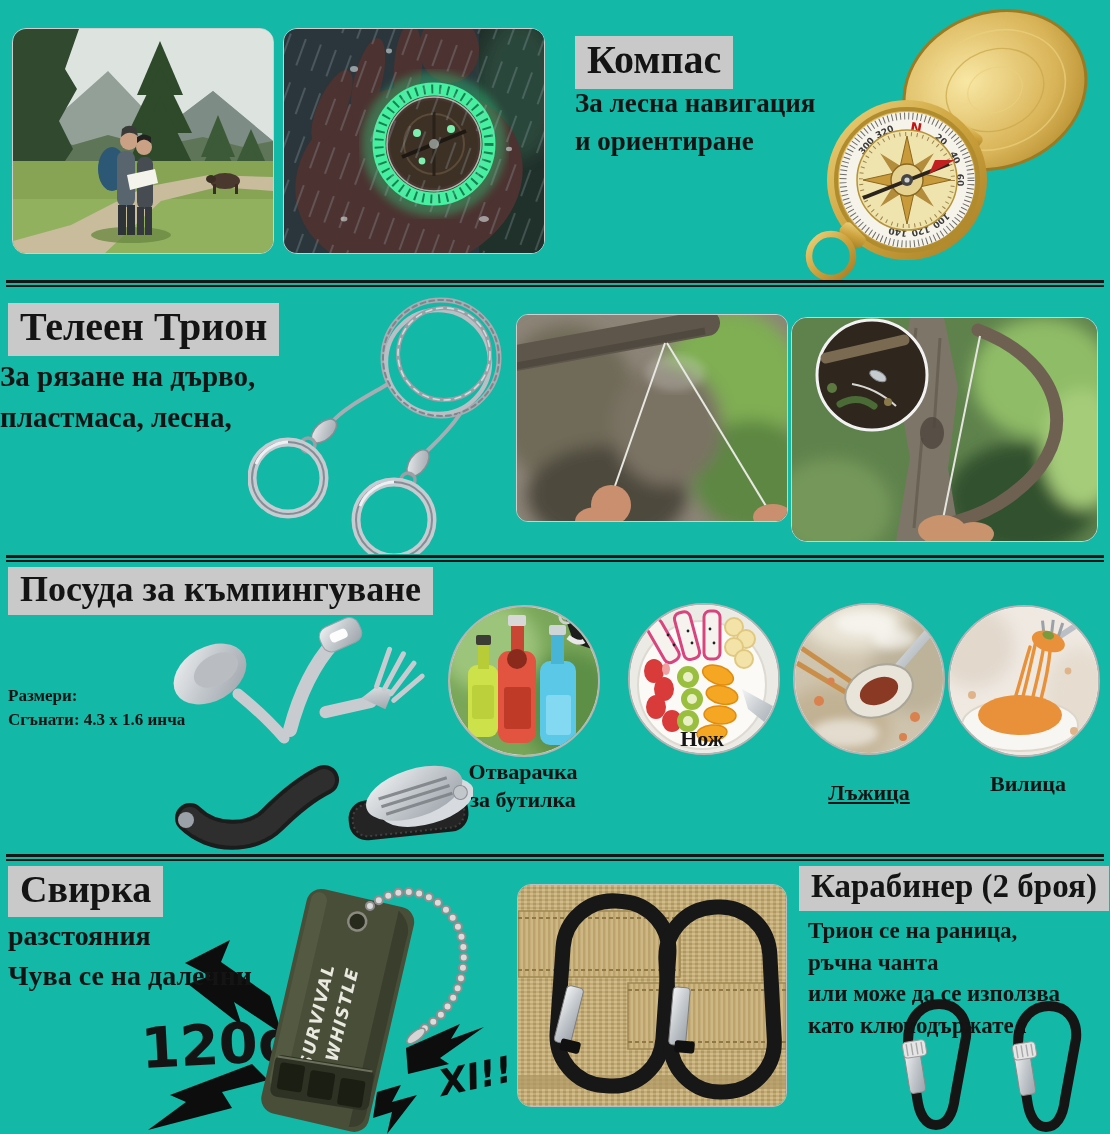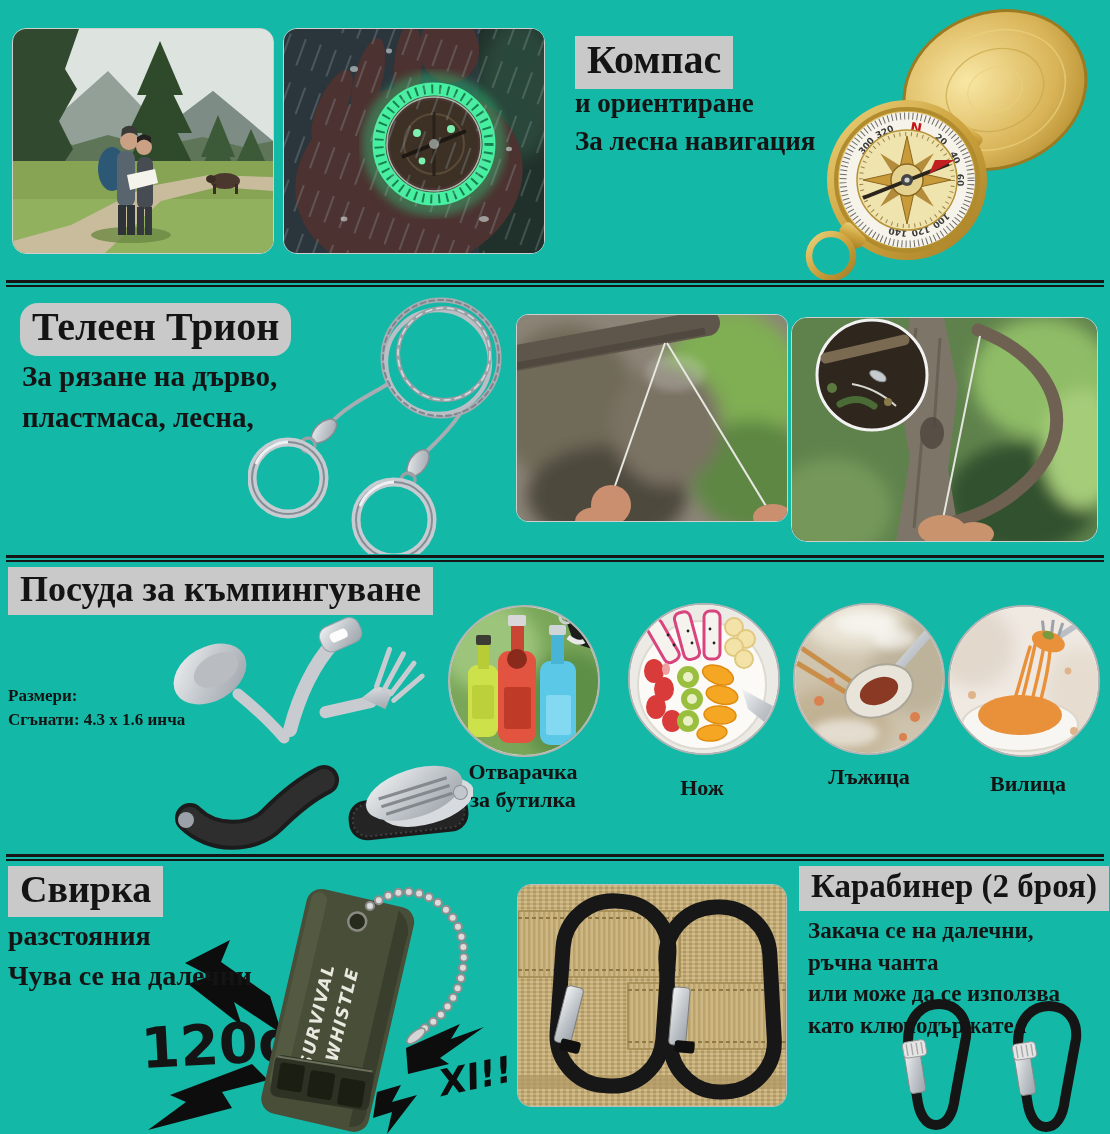--- a/index.html
+++ b/index.html
@@ -139,22 +139,22 @@
           <ellipse cx="105" cy="22" rx="3" ry="2.4"></ellipse>
         <ellipse cx="200" cy="190" rx="5" ry="3"></ellipse>
           <ellipse cx="60" cy="190" rx="3.4" ry="2.4"></ellipse>
         <ellipse cx="225" cy="120" rx="3" ry="2.2"></ellipse>
       </g>
     </svg>
   </div>
 
   <div class="title" style="left:575px;top:36px;font-size:40px;">Компас</div>
   <div class="desc" style="left:575px;top:84px;font-size:27px;">
+    <div>За лесна навигация</div>
     <div>и ориентиране</div>
-    <div>За лесна навигация</div>
   </div>
 
   <svg class="abs" style="left:795px;top:2px;" viewBox="0 0 312 280" width="312" height="280">
     <g transform="rotate(-22 200 88)">
       <ellipse cx="200" cy="88" rx="93" ry="77" fill="url(#goldR)" stroke="#9c7a22" stroke-width="3"></ellipse>
       <ellipse cx="200" cy="88" rx="72" ry="58" fill="none" stroke="#e9d07e" stroke-width="1.6" opacity="0.7"></ellipse>
       <ellipse cx="200" cy="88" rx="50" ry="40" fill="none" stroke="#c9a648" stroke-width="1.4" opacity="0.7"></ellipse>
       <ellipse cx="200" cy="88" rx="28" ry="22" fill="none" stroke="#e9d07e" stroke-width="1.2" opacity="0.7"></ellipse>
     </g>
     <rect x="158" y="126" width="30" height="16" rx="5" fill="url(#goldG)" transform="rotate(38 173 134)"></rect>
@@ -203,22 +203,22 @@
       <polygon points="134,172 160,158 140,158" fill="#c22020"></polygon>
       <circle cx="112" cy="178" r="6" fill="#444"></circle>
         <circle cx="112" cy="178" r="2.6" fill="#cfcfcf"></circle>
     </g>
     <rect x="44" y="226" width="28" height="15" rx="5" fill="url(#goldG)" transform="rotate(45 58 233)"></rect>
     <circle cx="36" cy="254" r="22" fill="none" stroke="url(#goldG)" stroke-width="6.5"></circle>
   </svg>
 
   <div class="divider" style="top:280px;"></div>
 
-  <div class="title" style="left:20px;top:303px;font-size:40px;border-radius:18px;">Телеен Трион</div>
-  <div class="desc" style="left:22px;top:356px;font-size:29px;">
+  <div class="title" style="left:8px;top:303px;font-size:40px;">Телеен Трион</div>
+  <div class="desc" style="left:0;top:356px;font-size:29px;">
     <div>За рязане на дърво,</div>
     <div>пластмаса, лесна,</div>
   </div>
 
   <svg class="abs" style="left:248px;top:292px;" viewBox="0 0 282 262" width="282" height="262">
     <g fill="none" stroke-linecap="round">
       <circle cx="193" cy="66" r="58" stroke="#a7adb3" stroke-width="5"></circle>
       <circle cx="190" cy="70" r="52" stroke="#b9bfc5" stroke-width="4.4"></circle>
       <circle cx="196" cy="62" r="46" stroke="#9aa0a6" stroke-width="4"></circle>
       <circle cx="193" cy="66" r="58" stroke="#7e858c" stroke-width="2" stroke-dasharray="5 4"></circle>
@@ -487,22 +487,22 @@
           <circle cx="124" cy="124" r="4"></circle>
           <circle cx="118" cy="64" r="3.4"></circle>
         </g>
     </svg>
   </div>
 
   <div class="circle-label" style="left:448px;top:758px;width:150px;">
     <div>Отварачка</div>
     <div>за бутилка</div>
   </div>
-  <div class="circle-label" style="left:628px;top:774px;width:148px;">Нож</div>
-  <div class="circle-label" style="left:793px;top:763px;width:152px;">Лъжица</div>
+  <div class="circle-label" style="left:628px;top:725px;width:148px;">Нож</div>
+  <div class="circle-label" style="left:793px;top:779px;width:152px;text-decoration:underline;">Лъжица</div>
   <div class="circle-label" style="left:948px;top:770px;width:160px;">Вилица</div>
 
   <div class="divider" style="top:854px;"></div>
 
   <div class="title" style="left:8px;top:866px;font-size:38px;">Свирка</div>
   <div class="desc" style="left:8px;top:916px;font-size:28px;">
     <div>разстояния</div>
     <div>Чува се на далечни</div>
   </div>
 
@@ -559,21 +559,21 @@
       <g transform="rotate(-3 202 112)">
         <rect x="150" y="22" width="104" height="185" rx="50" fill="none" stroke="#171717" stroke-width="15"></rect>
         <rect x="152" y="100" width="17" height="58" rx="4" fill="url(#silverG)" stroke="#7e7e7e" transform="rotate(8 160 129)"></rect>
         <rect x="154" y="154" width="20" height="12" rx="3" fill="#101010" transform="rotate(8 164 160)"></rect>
       </g>
     </svg>
   </div>
 
   <div class="title" style="left:799px;top:866px;font-size:33px;text-align:center;">Карабинер (2 броя)</div>
   <div class="desc" style="left:808px;top:915px;font-size:23px;line-height:1.38;">
-    <div>Закача се на далечни,</div>
+    <div>Трион се на раница,</div>
     <div>ръчна чанта</div>
     <div>или може да се използва</div>
     <div>като ключодържател</div>
   </div>
 
   <svg class="abs" style="left:878px;top:995px;" viewBox="0 0 225 139" width="225" height="139">
     <g transform="translate(18,4)">
       <path d="M 12 42 C 12 16 28 5 43 5 C 60 5 72 18 70 38 L 59 98 C 57 116 50 126 40 126 C 30 126 23 116 21 98 Z" fill="none" stroke="#151515" stroke-width="10" stroke-linejoin="round"></path>
       <rect x="11" y="52" width="16" height="42" rx="4" fill="url(#silverG)" stroke="#8a8a8a" transform="rotate(-9 19 73)"></rect>
       <rect x="7" y="42" width="23" height="16" rx="4" fill="#e5e5e5" stroke="#9a9a9a" transform="rotate(-9 18 50)"></rect>

